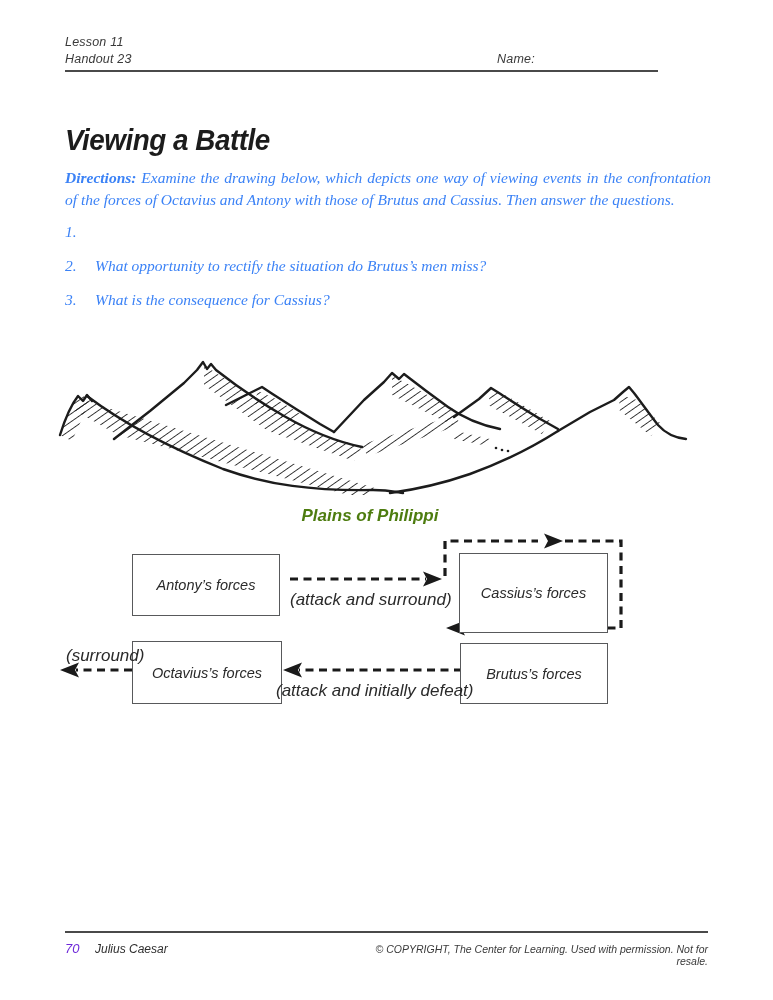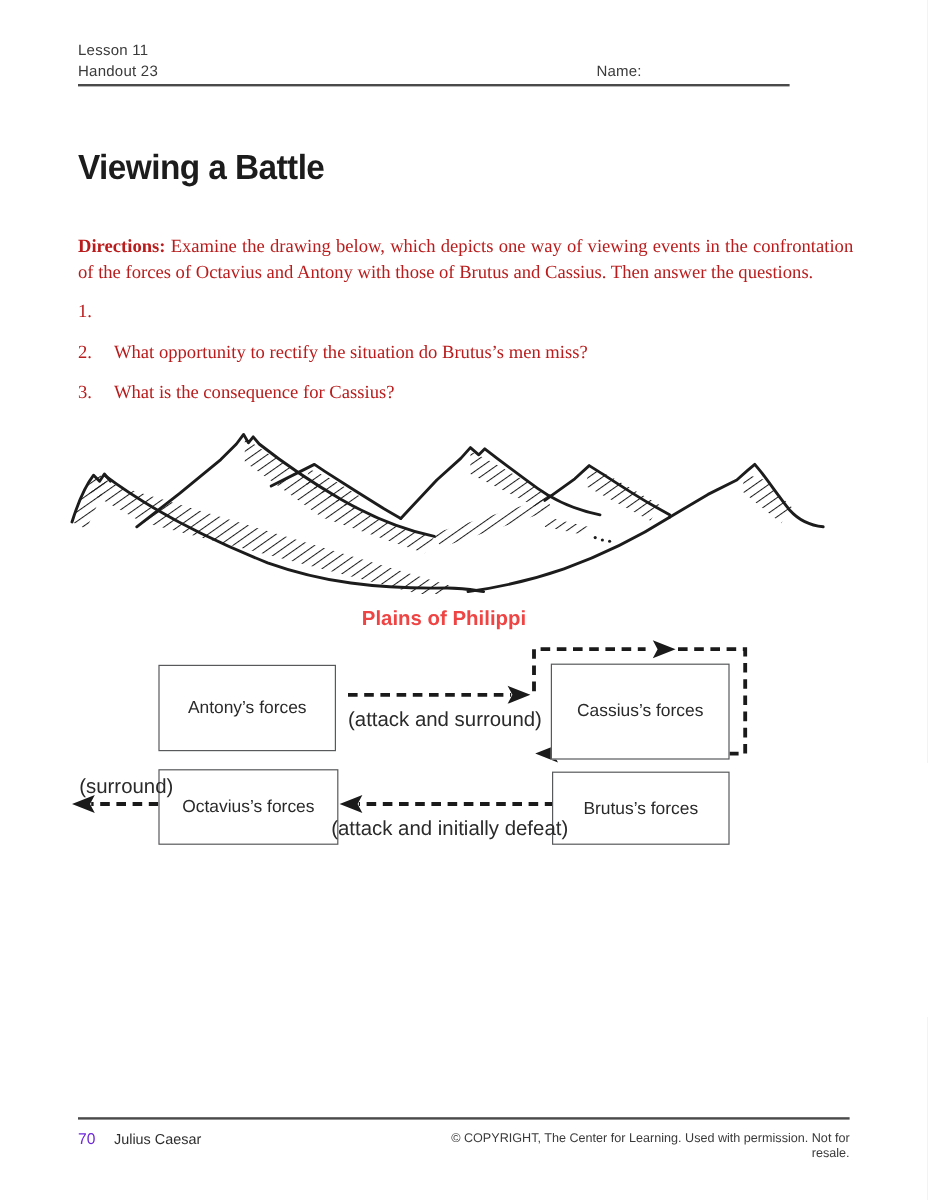--- a/index.html
+++ b/index.html
@@ -1,36 +1,37 @@
 <!DOCTYPE html>
 <html><head>
 <meta charset="utf-8">
 <style>
   html,body{margin:0;padding:0;background:#e8e8e8;}
   .page{
     position:relative;width:773px;height:1000px;background:#ffffff;
     font-family:"Liberation Sans",sans-serif;color:#231f20;overflow:hidden;
     margin:0 auto;
+    font-style:italic;
   }
   .abs{position:absolute;}
   
   .hdr-line{font-size:12.5px;color:#3a3a3a;letter-spacing:.2px;}
   .hdr-rule{height:2px;background:#4a4a4a;}
   
   .doc-title{font-size:29px;font-weight:700;letter-spacing:-0.5px;color:#1c1c1c;
     transform:scaleX(.96);transform-origin:left;}
   
-  .serif{font-family:"Liberation Serif",serif;font-size:15.5px;line-height:1.42;color:#b91c1c;margin-top:28px;}
+  .serif{font-family:"Liberation Serif",serif;font-size:15.5px;line-height:1.42;color:#3b82f6;}
   .directions{width:646px;text-align:justify;}
   .directions b{font-weight:700;}
   .q-num{width:22px;display:inline-block;}
   .q-row{display:flex;}
   .q-text{margin-left:8px;}
   
-  .plains-caption{font-size:17px;font-weight:700;text-align:center;color:#ef4444;}
+  .plains-caption{font-size:17px;font-weight:700;text-align:center;color:#4d7c0f;}
   
   .diagram{width:700px;height:200px;}
   .force-box{
     position:absolute;border:1.4px solid #58595b;background:#ffffff;
     display:flex;align-items:center;justify-content:center;
     font-size:14.5px;color:#2a2a2a;box-sizing:border-box;
   }
   .arrow-label{position:absolute;font-size:17px;color:#2a2a2a;text-align:center;white-space:nowrap;}
   .diagram svg{position:absolute;left:0;top:0;}
   
@@ -121,21 +122,21 @@
       </g>
       <g fill="#1a1a1a" stroke="none">
         <polygon points="523,11 504,3.5 508,11 504,18.5"></polygon>
         <polygon points="406,98 425,90.5 421,98 425,105.5"></polygon>
         <polygon points="402,49 383,41.5 387,49 383,56.5"></polygon>
         <polygon points="243,140 262,132.5 258,140 262,147.5"></polygon>
         <polygon points="20,140 39,132.5 35,140 39,147.5"></polygon>
       </g>
     </svg>
 
-    <div class="force-box" style="left:92px;top:24px;width:148px;height:72px;">
+    <div class="force-box" style="left:92px;top:24px;width:148px;height:62px;">
       <span>Antony’s forces</span>
     </div>
     <div class="force-box" style="left:419px;top:23px;width:149px;height:80px;">
       <span>Cassius’s forces</span>
     </div>
     <div class="force-box" style="left:92px;top:111px;width:150px;height:63px;">
       <span>Octavius’s forces</span>
     </div>
     <div class="force-box" style="left:420px;top:113px;width:148px;height:61px;">
       <span>Brutus’s forces</span>

